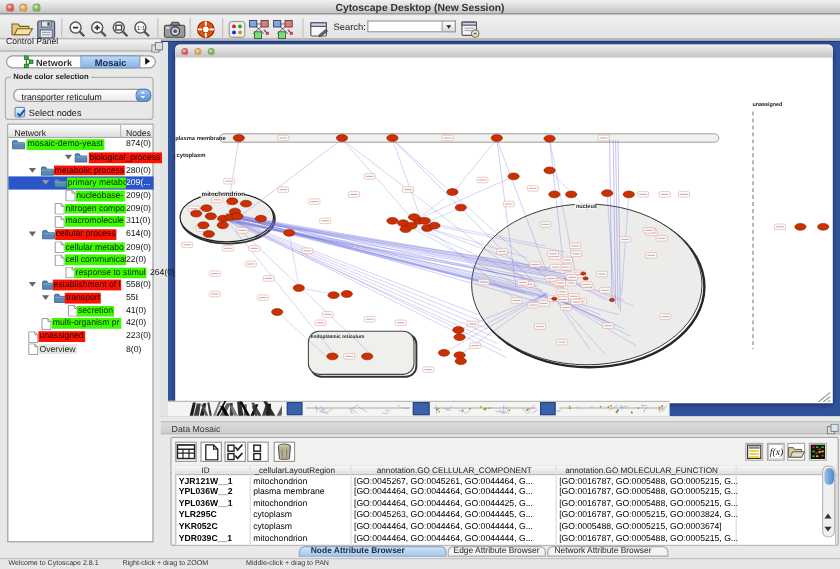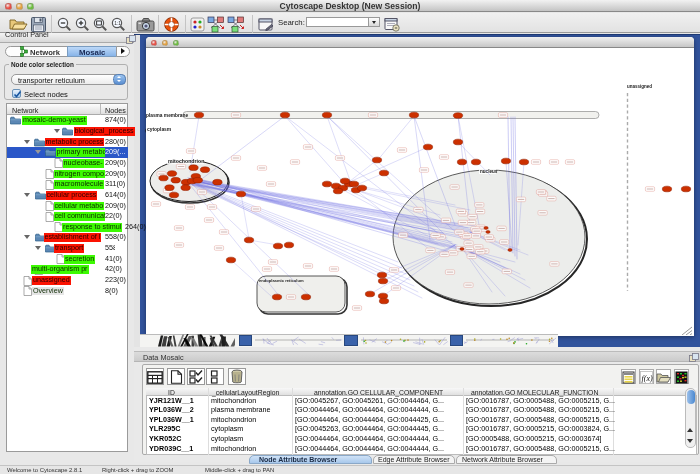--- a/index.html
+++ b/index.html
@@ -310,21 +310,21 @@
           <span style="position:absolute;left:57.0px;top:1px;font-size:7.2px;line-height:8.8px;background:#3dfa02;color:#0c2a00;padding:0 1px;white-space:nowrap;max-width:40px;overflow:hidden;">secretion</span>
           <span style="position:absolute;left:98px;top:1px;font-size:7.2px;line-height:8.8px;color:#111;">41(0)</span>
         </div>
 <div style="position:absolute;left:0;top:263.4px;width:121px;height:10.65px;overflow:hidden;">
           <span style="position:absolute;left:26.5px;top:0.5px;width:11px;height:10px;">
             <svg width="9" height="10" viewBox="0 0 9 10" style="position:absolute;left:0;top:0;display:block;">
               <path d="M1 0.5 L6 0.5 L8.5 3 L8.5 9.5 L1 9.5 Z" fill="#fff" stroke="#888" stroke-width="0.7"></path>
               <path d="M6 0.5 L6 3 L8.5 3" fill="none" stroke="#888" stroke-width="0.7"></path>
             </svg>
           </span>
-          <span style="position:absolute;left:24px;top:1px;font-size:7.2px;line-height:8.8px;background:#3dfa02;color:#0c2a00;padding:0 1px;white-space:nowrap;max-width:62px;overflow:hidden;">multi-organism pr</span>
+          <span style="position:absolute;left:36.0px;top:1px;font-size:7.2px;line-height:8.8px;background:#3dfa02;color:#0c2a00;padding:0 1px;white-space:nowrap;max-width:62px;overflow:hidden;">multi-organism pr</span>
           <span style="position:absolute;left:98px;top:1px;font-size:7.2px;line-height:8.8px;color:#111;">42(0)</span>
         </div>
 <div style="position:absolute;left:0;top:274.1px;width:121px;height:10.65px;overflow:hidden;">
           <span style="position:absolute;left:16.0px;top:0.5px;width:11px;height:10px;">
             <svg width="9" height="10" viewBox="0 0 9 10" style="position:absolute;left:0;top:0;display:block;">
               <path d="M1 0.5 L6 0.5 L8.5 3 L8.5 9.5 L1 9.5 Z" fill="#fff" stroke="#888" stroke-width="0.7"></path>
               <path d="M6 0.5 L6 3 L8.5 3" fill="none" stroke="#888" stroke-width="0.7"></path>
             </svg>
           </span>
           <span style="position:absolute;left:24.9px;top:1px;font-size:7.2px;line-height:8.8px;background:#fb1302;color:#2a0000;padding:0 1px;white-space:nowrap;max-width:73px;overflow:hidden;">unassigned</span>

